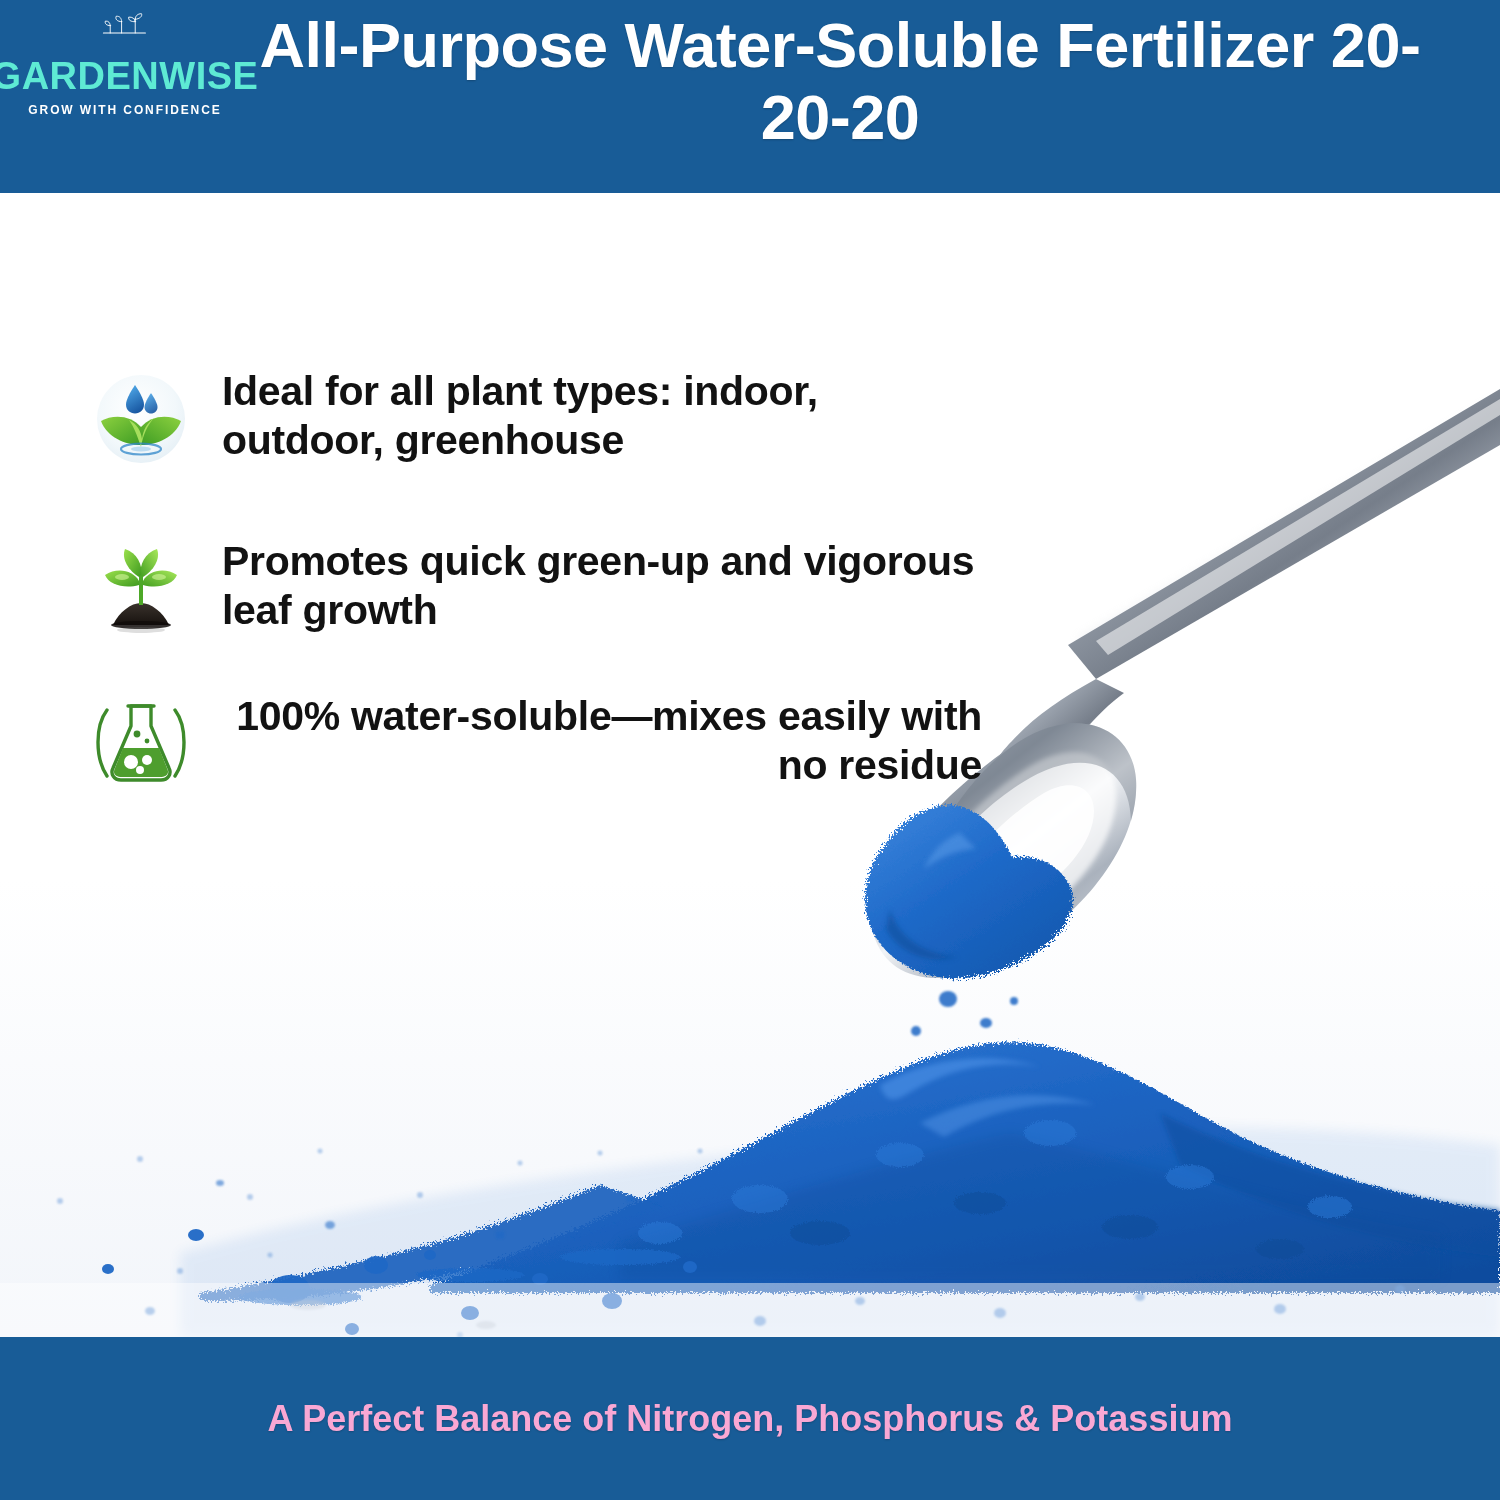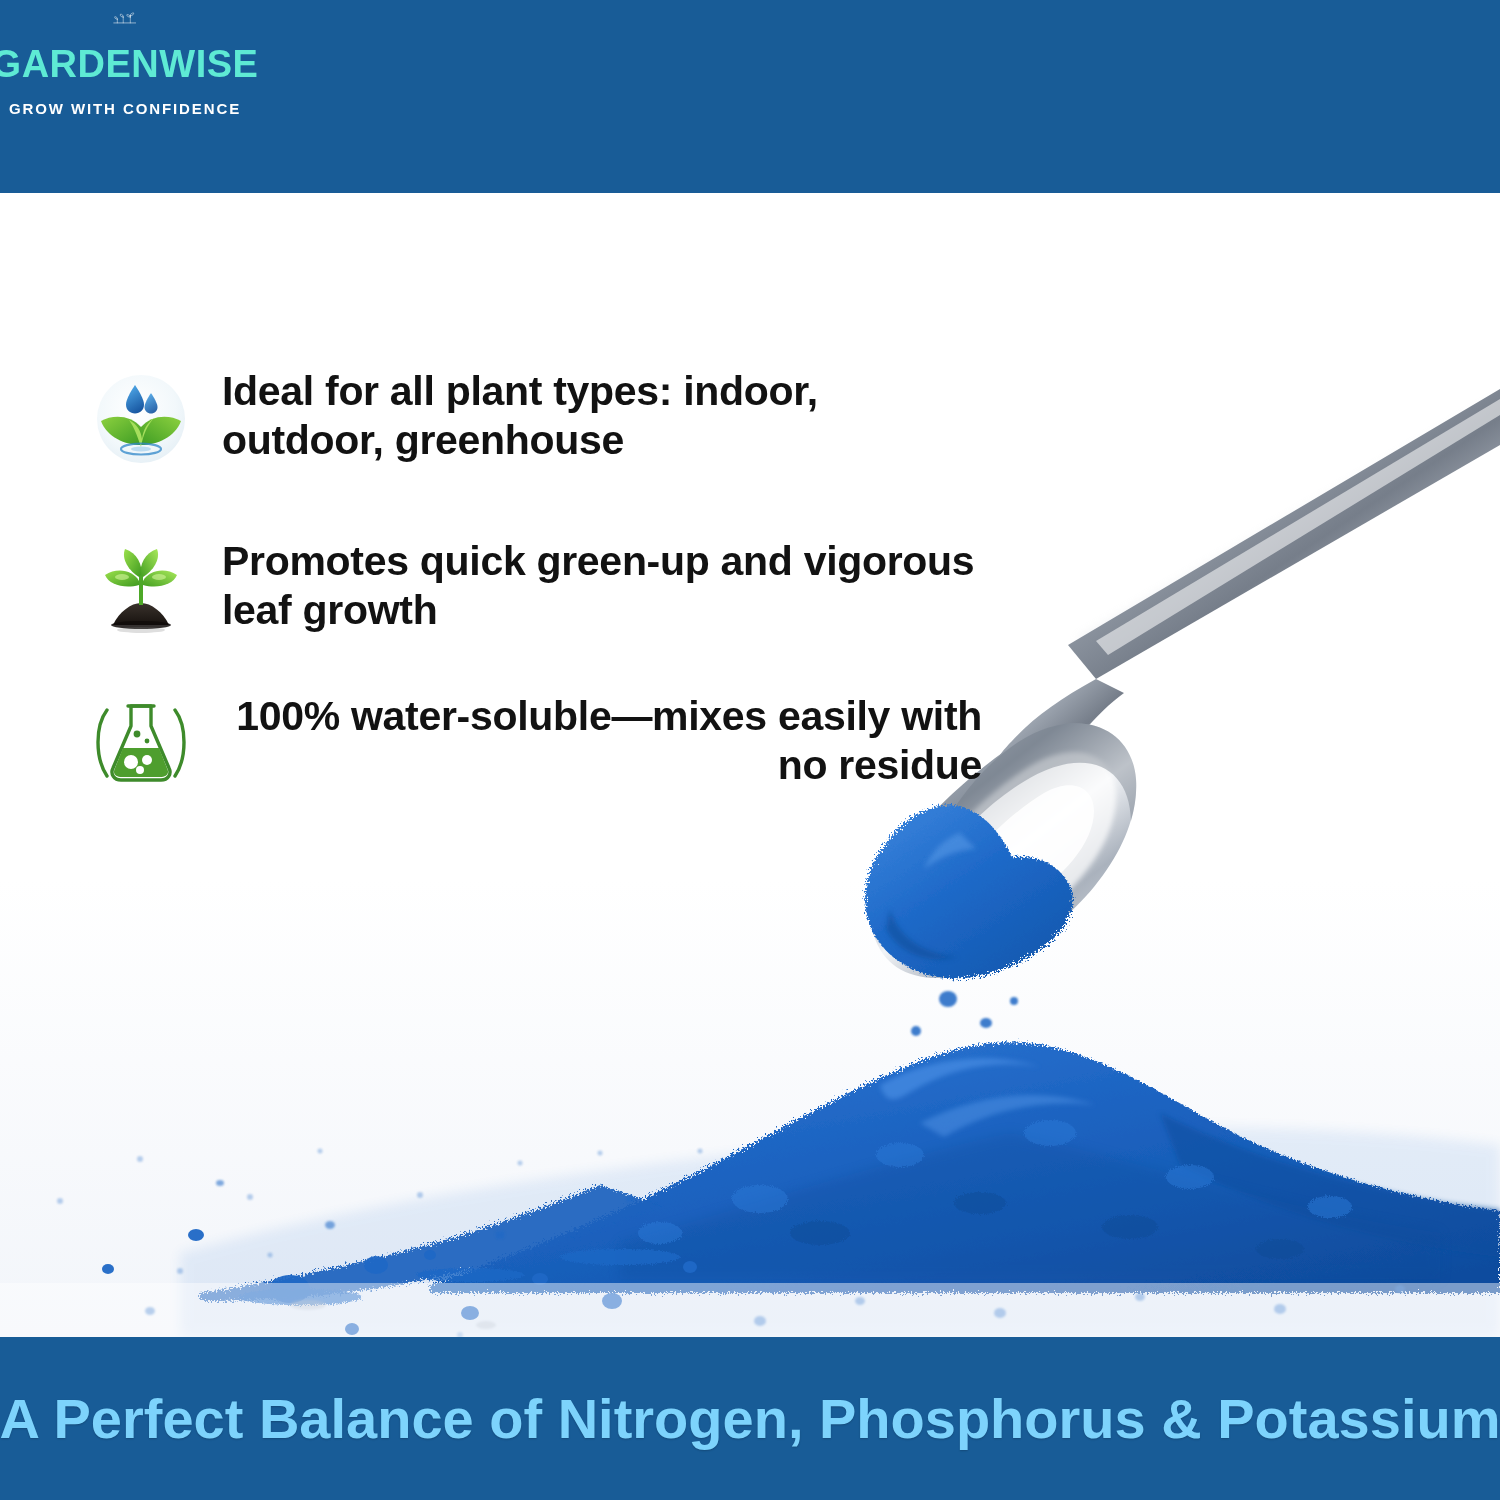--- a/index.html
+++ b/index.html
@@ -50,25 +50,25 @@
     color: #5eead4;
     font-size: 38px;
     font-weight: bold;
     letter-spacing: 0.5px;
     line-height: 1;
     margin-top: 20px;
     white-space: nowrap;
   }
   .brand-tagline {
     color: #ffffff;
-    font-size: 15px;
+    font-size: 12px;
     font-weight: bold;
     letter-spacing: 1.9px;
     line-height: 1;
-    margin-top: 18px;
+    margin-top: 9px;
     white-space: nowrap;
   }
 
   .header-title {
     position: absolute;
     left: 250px;
     top: 10px;
     width: 1180px;
     text-align: center;
     color: #ffffff;
@@ -85,22 +85,22 @@
     left: 0;
     top: 1337px;
     width: 1500px;
     height: 163px;
     background: #185C97;
     display: flex;
     align-items: center;
     justify-content: center;
   }
   .footer-text {
-    color: #7dd3fc;
-    font-size: 56px;
+    color: #f9a8d4;
+    font-size: 36px;
     font-weight: bold;
     letter-spacing: 0px;
     text-align: right;
     text-shadow: 0 1px 2px rgba(0,0,0,0.2);
     white-space: nowrap;
   }
 
   
   .photo-area {
     position: absolute;
@@ -180,20 +180,21 @@
 
           <line x1="78" y1="37" x2="78" y2="11"></line>
           <path d="M78 17 C70 17.5 65.5 14 66.5 9 C73 8.5 77.5 11.5 78 17 Z"></path>
           <path d="M78 13 C86 12 91 7.5 89 3 C82 3 78 7 78 13 Z"></path>
         </g>
       </svg>
       <div class="brand-name">GARDENWISE</div>
       <div class="brand-tagline">GROW WITH CONFIDENCE</div>
     </div>
 
+    <div class="header-title">All-Purpose Water-Soluble Fertilizer 20-20-20</div>
   </div>
 
   <div class="photo-area">
     <svg class="photo-canvas" viewBox="0 0 1500 1144" preserveAspectRatio="none">
       <defs>
         <linearGradient id="gBg" x1="0" y1="0" x2="0" y2="1">
           <stop offset="0" stop-color="#ffffff"></stop>
           <stop offset="0.60" stop-color="#ffffff"></stop>
           <stop offset="1" stop-color="#f2f5fa"></stop>
         </linearGradient>

